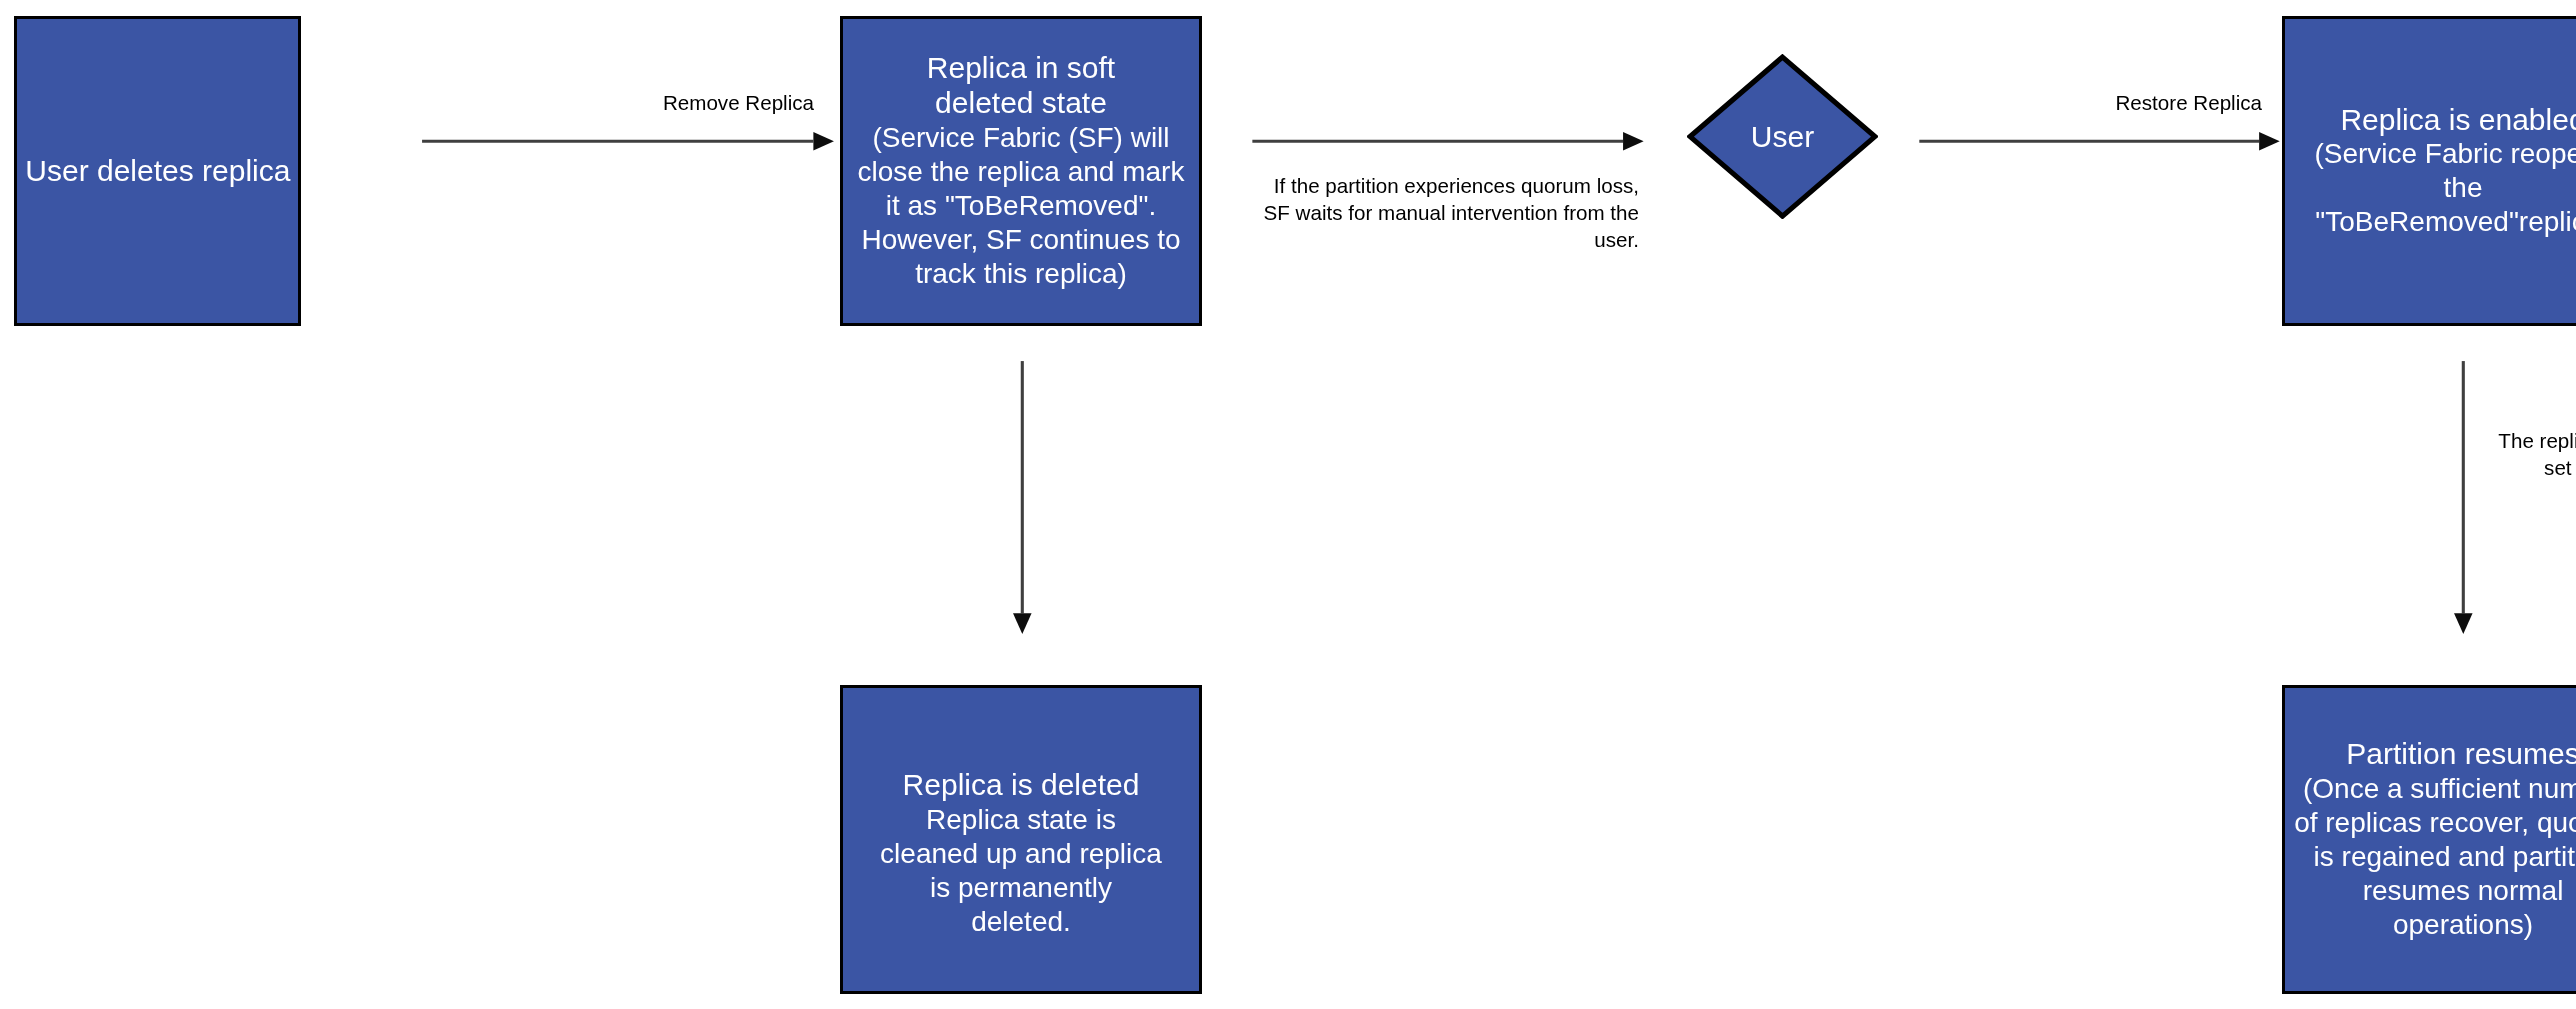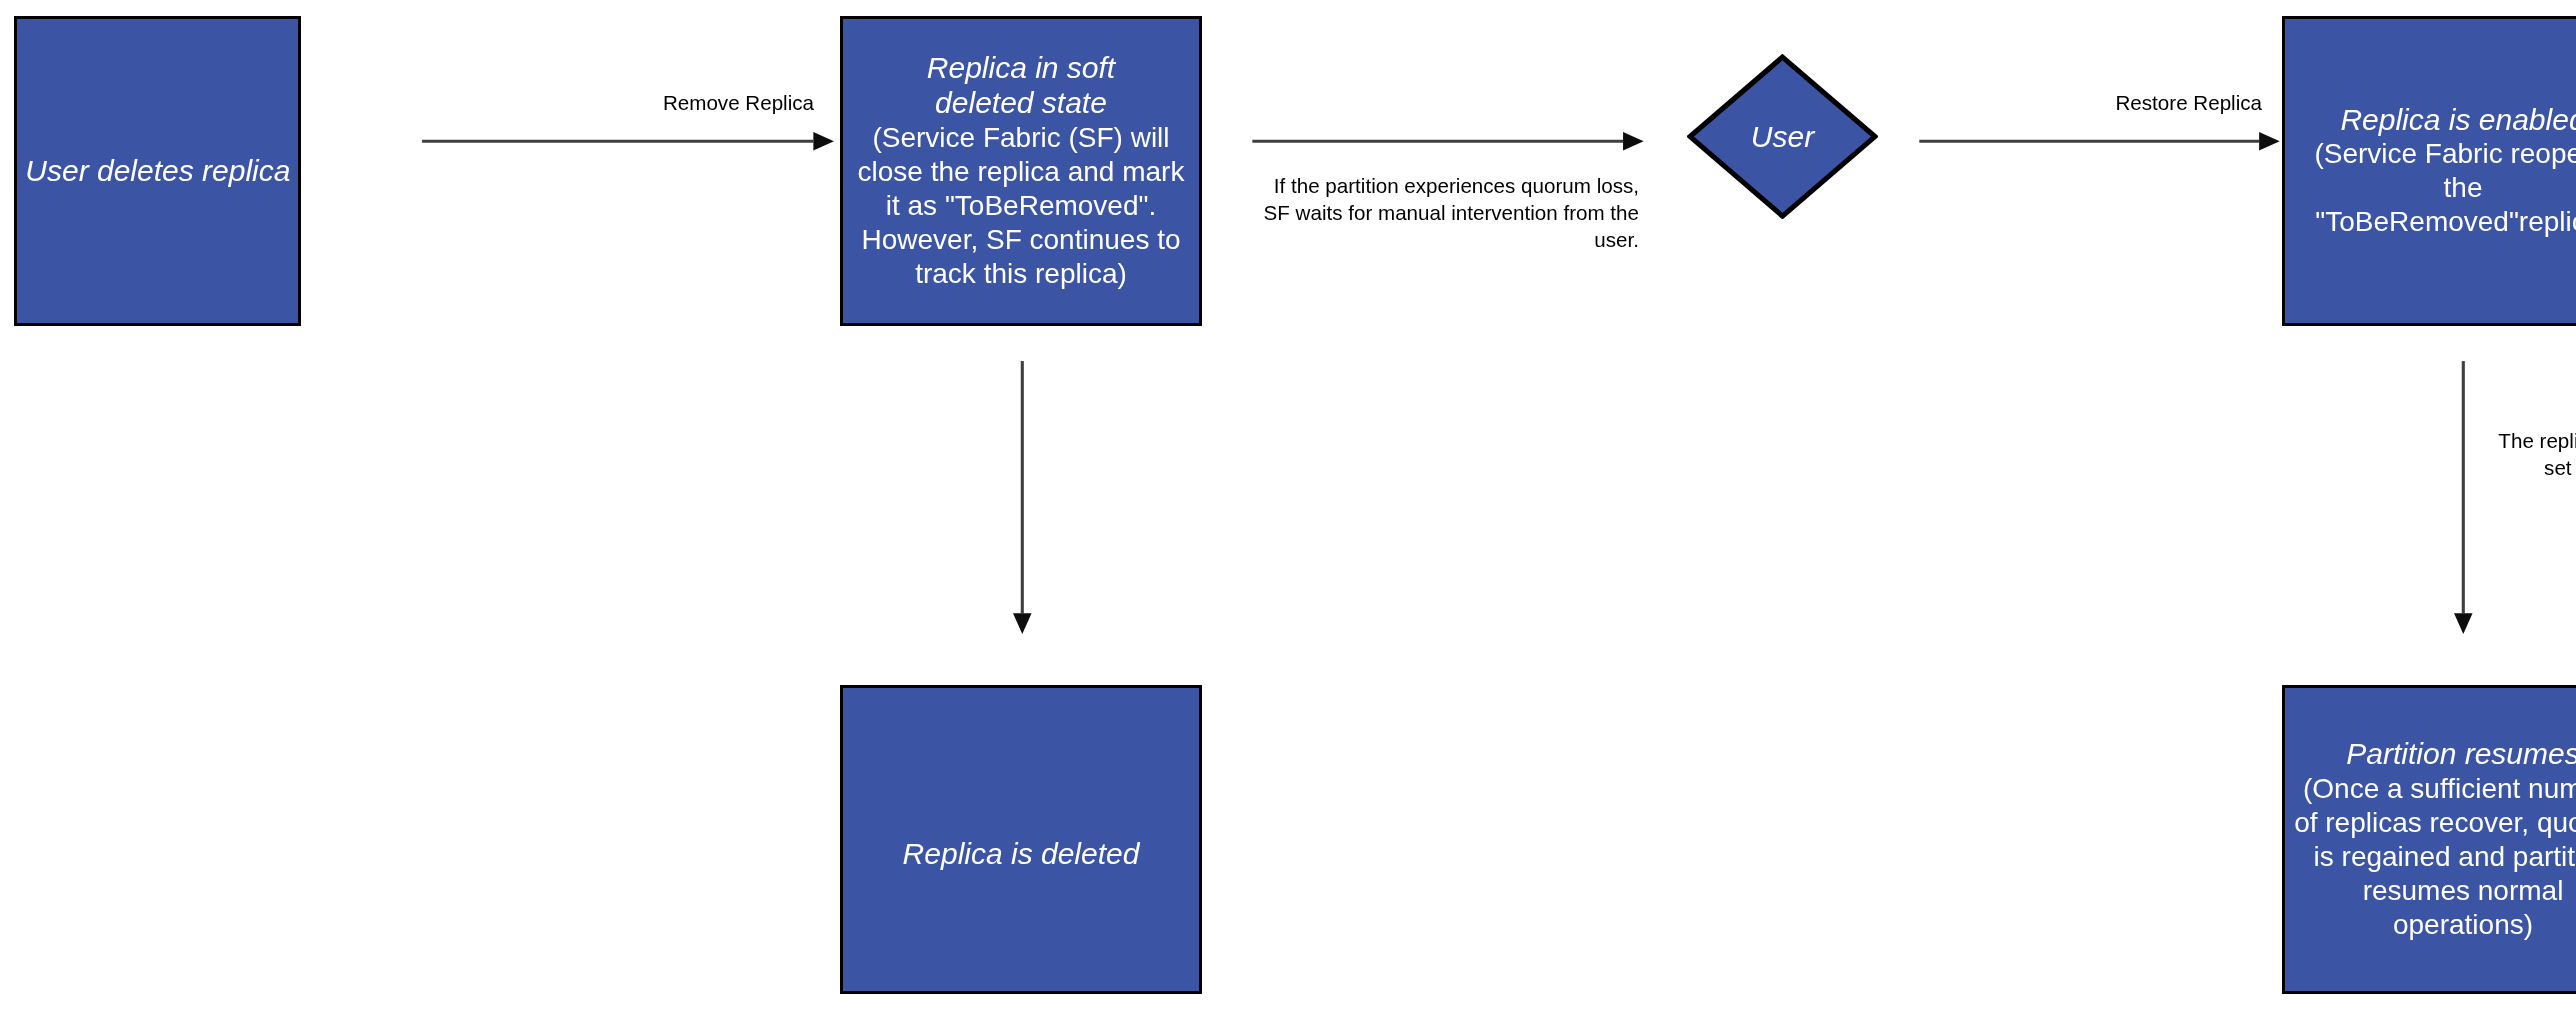--- a/index.html
+++ b/index.html
@@ -30,21 +30,20 @@
     justify-content: center;
     text-align: center;
     color: #ffffff;
     padding: 0 7.2px;
   }
   .node-title {
     font-size: 30px;
     line-height: 1.18;
     font-weight: 400;
     white-space: pre-line;
-    font-style: italic;
   }
   .node-sub {
     font-size: 28px;
     line-height: 1.22;
     font-weight: 400;
     white-space: pre-line;
   }
 
   
   .node-diamond {
@@ -92,34 +91,35 @@
 
   <div class="node-box" style="left:14.4px; top:15.5px; width:287px; height:310px;text-align:center;">
     <div class="node-title">User deletes replica</div>
   </div>
 
   <div class="node-box" style="left:840px; top:15.5px; width:362px; height:310px;">
     <div class="node-title" style="max-width:258px;">Replica in soft deleted state</div>
     <div class="node-sub" style="max-width:340px;">(Service Fabric (SF) will close the replica and mark it as "ToBeRemoved". However, SF continues to track this replica)</div>
   </div>
 
-  <div class="node-diamond" style="left:1687px; top:54px; width:191px; height:165px;font-style:italic;">
+  <div class="node-diamond" style="left:1687px; top:54px; width:191px; height:165px;">
     <svg class="diamond-shape" viewBox="0 0 370 320" preserveAspectRatio="none">
       <polygon points="185,6 364,160 185,314 6,160" fill="#3B55A4" stroke="#000000" stroke-width="10"></polygon>
     </svg>
     <div class="diamond-label">User</div>
   </div>
 
   <div class="node-box" style="left:2282px; top:15.5px; width:362px; height:310px;">
     <div class="node-title" style="max-width:340px;">Replica is enabled</div>
     <div class="node-sub" style="max-width:330px;">(Service Fabric reopens the "ToBeRemoved"replica)</div>
   </div>
 
   <div class="node-box" style="left:840px; top:685px; width:362px; height:309px;">
     <div class="node-title" style="max-width:340px;margin-top:28px;">Replica is deleted</div>
+    <div class="node-sub" style="max-width:289px;">Replica state is cleaned up and replica is permanently deleted.</div>
   </div>
 
   <div class="node-box" style="left:2282px; top:685px; width:362px; height:309px;">
     <div class="node-title" style="max-width:340px;">Partition resumes</div>
     <div class="node-sub" style="max-width:345px;">(Once a sufficient number of replicas recover, quorum is regained and partition resumes normal operations)</div>
   </div>
 
   <div class="conn" style="left:422px; top:131px; width:412px; height:20.6px;">
     <svg width="412" height="20.6" viewBox="0 0 800 40">
       <line x1="0" y1="20" x2="760" y2="20" stroke="#3F3F3F" stroke-width="6"></line>

